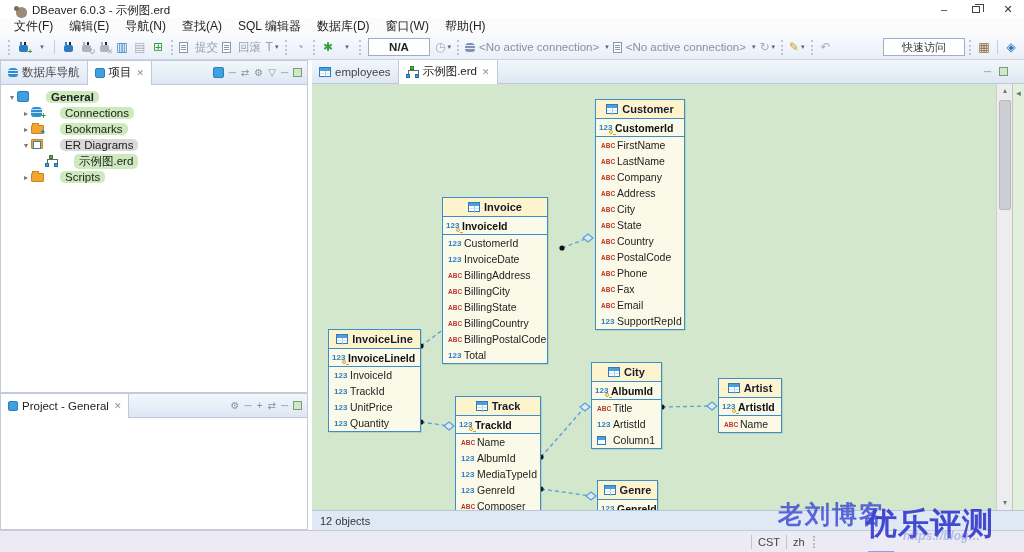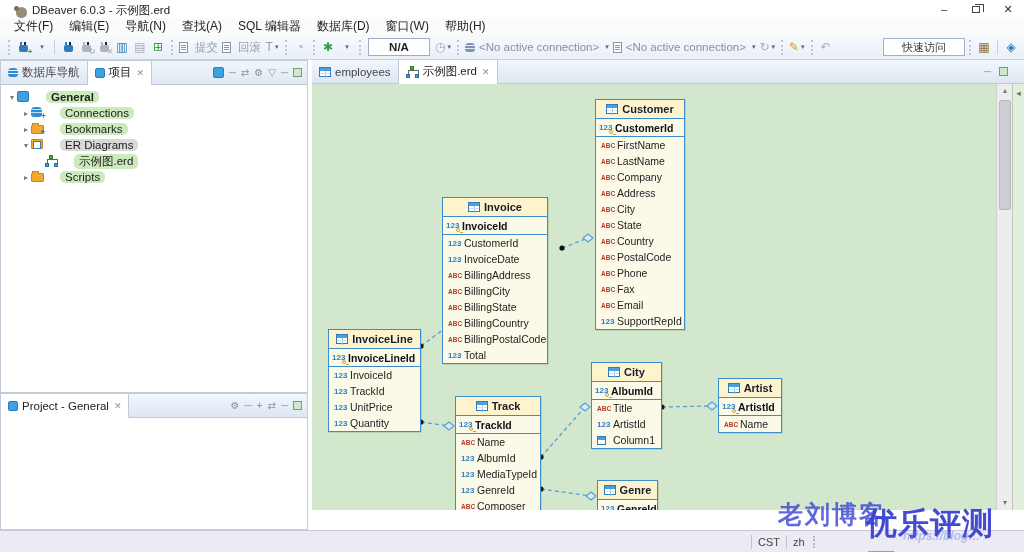--- a/index.html
+++ b/index.html
@@ -593,20 +593,23 @@
 
   <div id="vscroll">
     <span class="arr" style="top:0">▴</span>
     <div id="vthumb"></div>
     <span class="arr" style="bottom:0">▾</span>
   </div>
   <div id="right-strip">
     <span class="arr">◂</span>
   </div>
 
+  <div id="objects-bar">
+    <span>12 objects</span>
+  </div>
 </div>
 
 <div id="statusbar">
   <div id="sb-cells">
     <span class="sb-sep"></span>
     <span>CST</span>
     <span class="sb-sep"></span>
     <span>zh</span>
     <span class="sb-dots"></span>
   </div>

